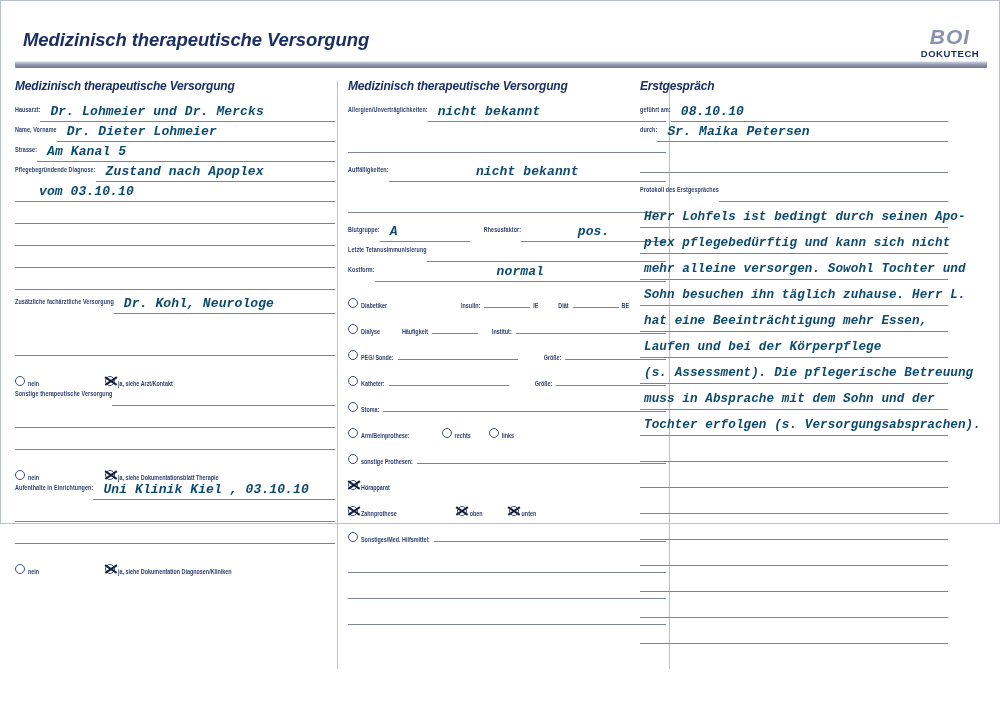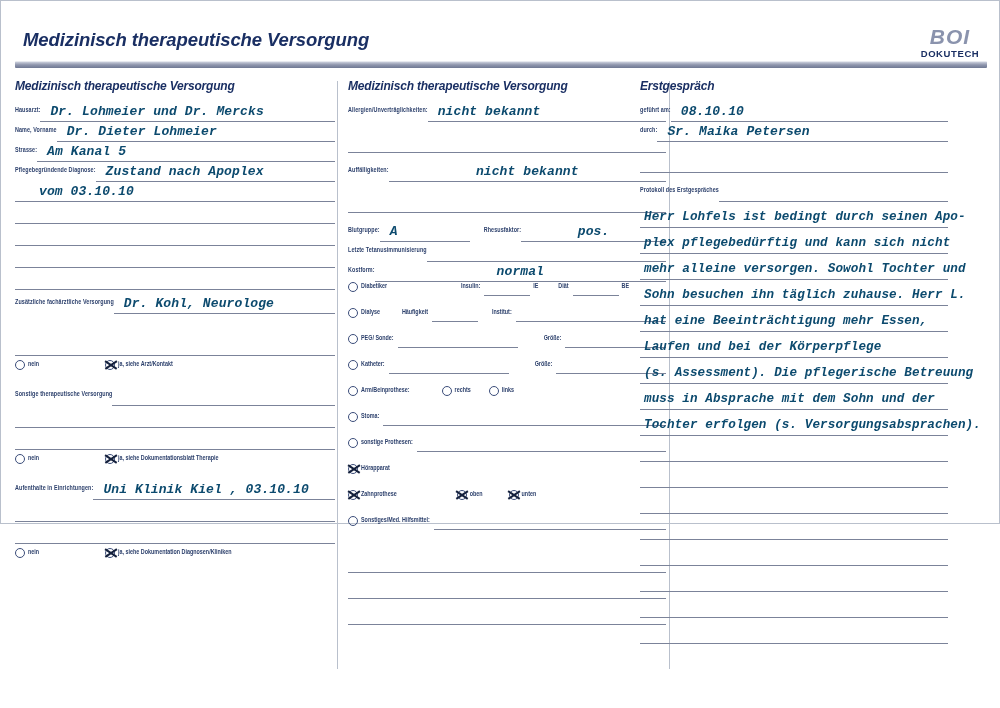--- a/index.html
+++ b/index.html
@@ -62,21 +62,21 @@
   }
   .hw{
     position:absolute;left:10px;bottom:2px;
     font-family:Liberation Mono, monospace;
     font-style:italic;font-weight:bold;font-size:13px;color:#0c4a6e;
     white-space:nowrap;letter-spacing:.1px;
   }
   .hw.c{left:50%;transform:translateX(-50%);}
 
   
-  .cbrow{display:flex;align-items:flex-start;height:26px;}
+  .cbrow{display:flex;align-items:flex-end;height:26px;}
   .cb{
     position:relative;display:inline-block;
     width:8px;height:8px;border:1.1px solid #3b4d7a;border-radius:50%;
     flex:0 0 auto;margin-right:3px;
   }
   .cb.x::before,.cb.x::after{
     content:"";position:absolute;left:-2.5px;top:3px;
     width:14px;height:1.6px;background:#14203c;
   }
   .cb.x::before{transform:rotate(34deg);}
@@ -301,37 +301,37 @@
         <span class="cb"></span>
         <span class="cbl">Katheter:</span>
         <span class="mini-line" style="flex:0 0 120px;"></span>
         <span class="sp" style="width:26px;"></span>
         <span class="cbl">Größe:</span>
         <span class="mini-line" style="flex:1 1 auto;"></span>
       </div>
 
       <div class="cbrow">
         <span class="cb"></span>
+        <span class="cbl">Stoma:</span>
+        <span class="mini-line" style="flex:1 1 auto;"></span>
+      </div>
+
+      <div class="cbrow">
+        <span class="cb"></span>
         <span class="cbl">Arm/Beinprothese:</span>
         <span class="sp" style="width:28px;"></span>
         <span class="cb"></span>
         <span class="cbl">rechts</span>
         <span class="sp" style="width:14px;"></span>
         <span class="cb"></span>
         <span class="cbl">links</span>
       </div>
 
       <div class="cbrow">
         <span class="cb"></span>
-        <span class="cbl">Stoma:</span>
-        <span class="mini-line" style="flex:1 1 auto;"></span>
-      </div>
-
-      <div class="cbrow">
-        <span class="cb"></span>
         <span class="cbl">sonstige Prothesen:</span>
         <span class="mini-line" style="flex:1 1 auto;"></span>
       </div>
 
       <div class="cbrow">
         <span class="cb x"></span>
         <span class="cbl">Hörapparat</span>
       </div>
 
       <div class="cbrow">

